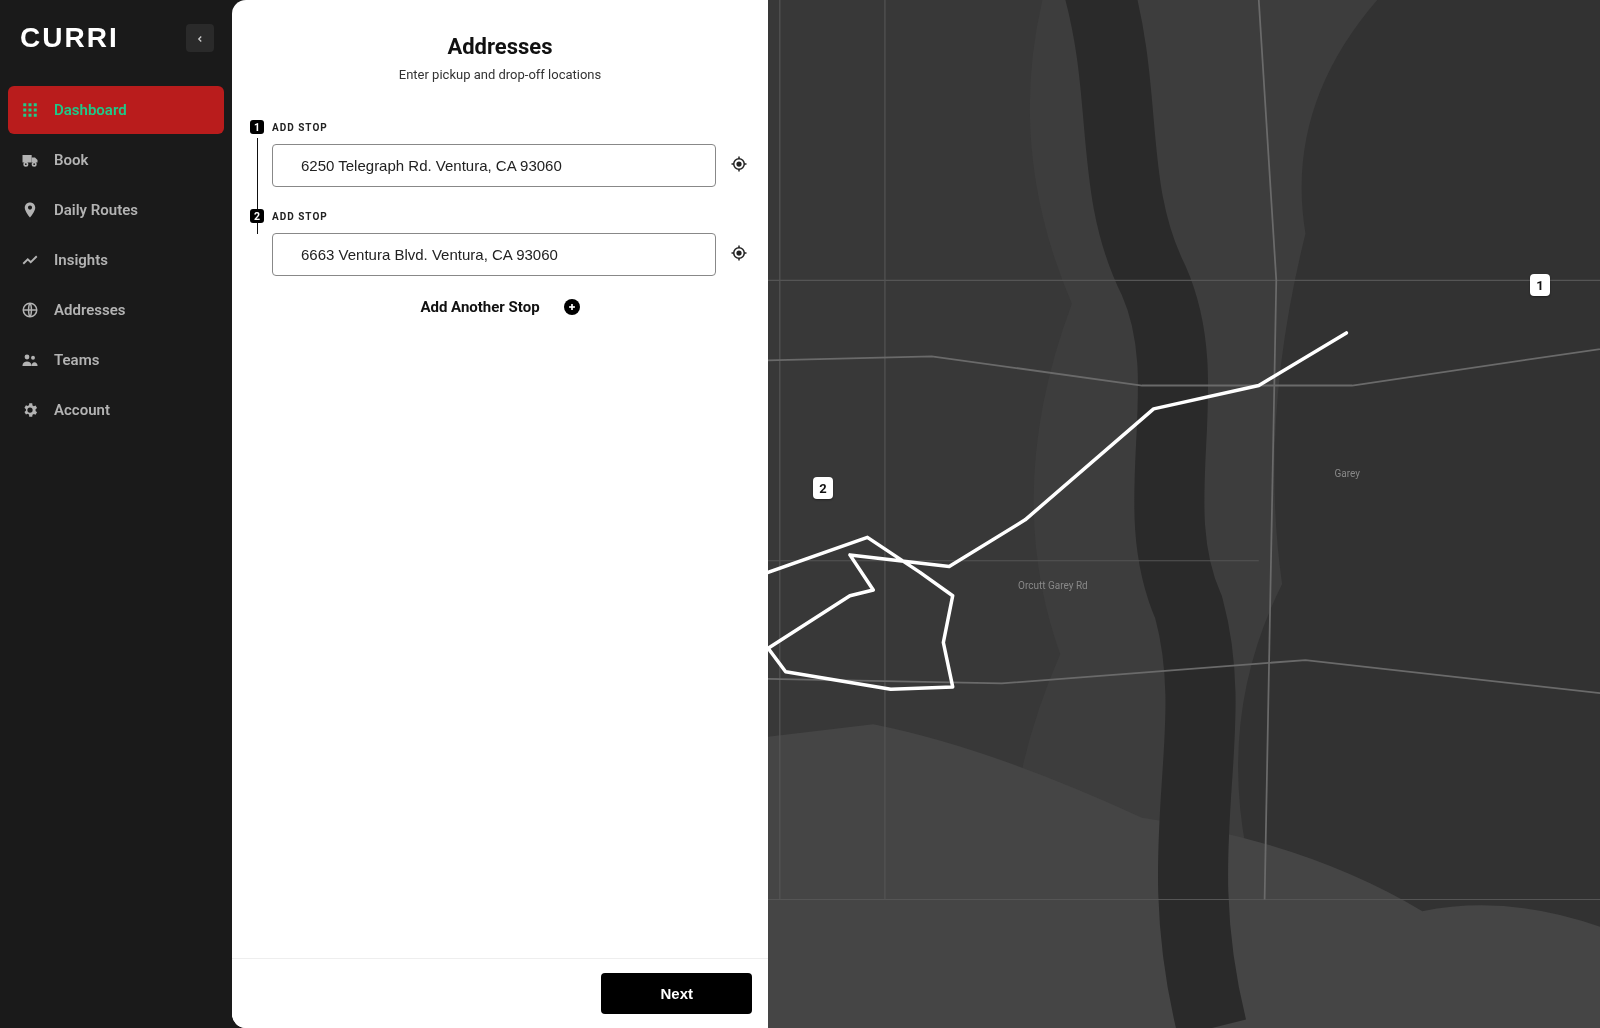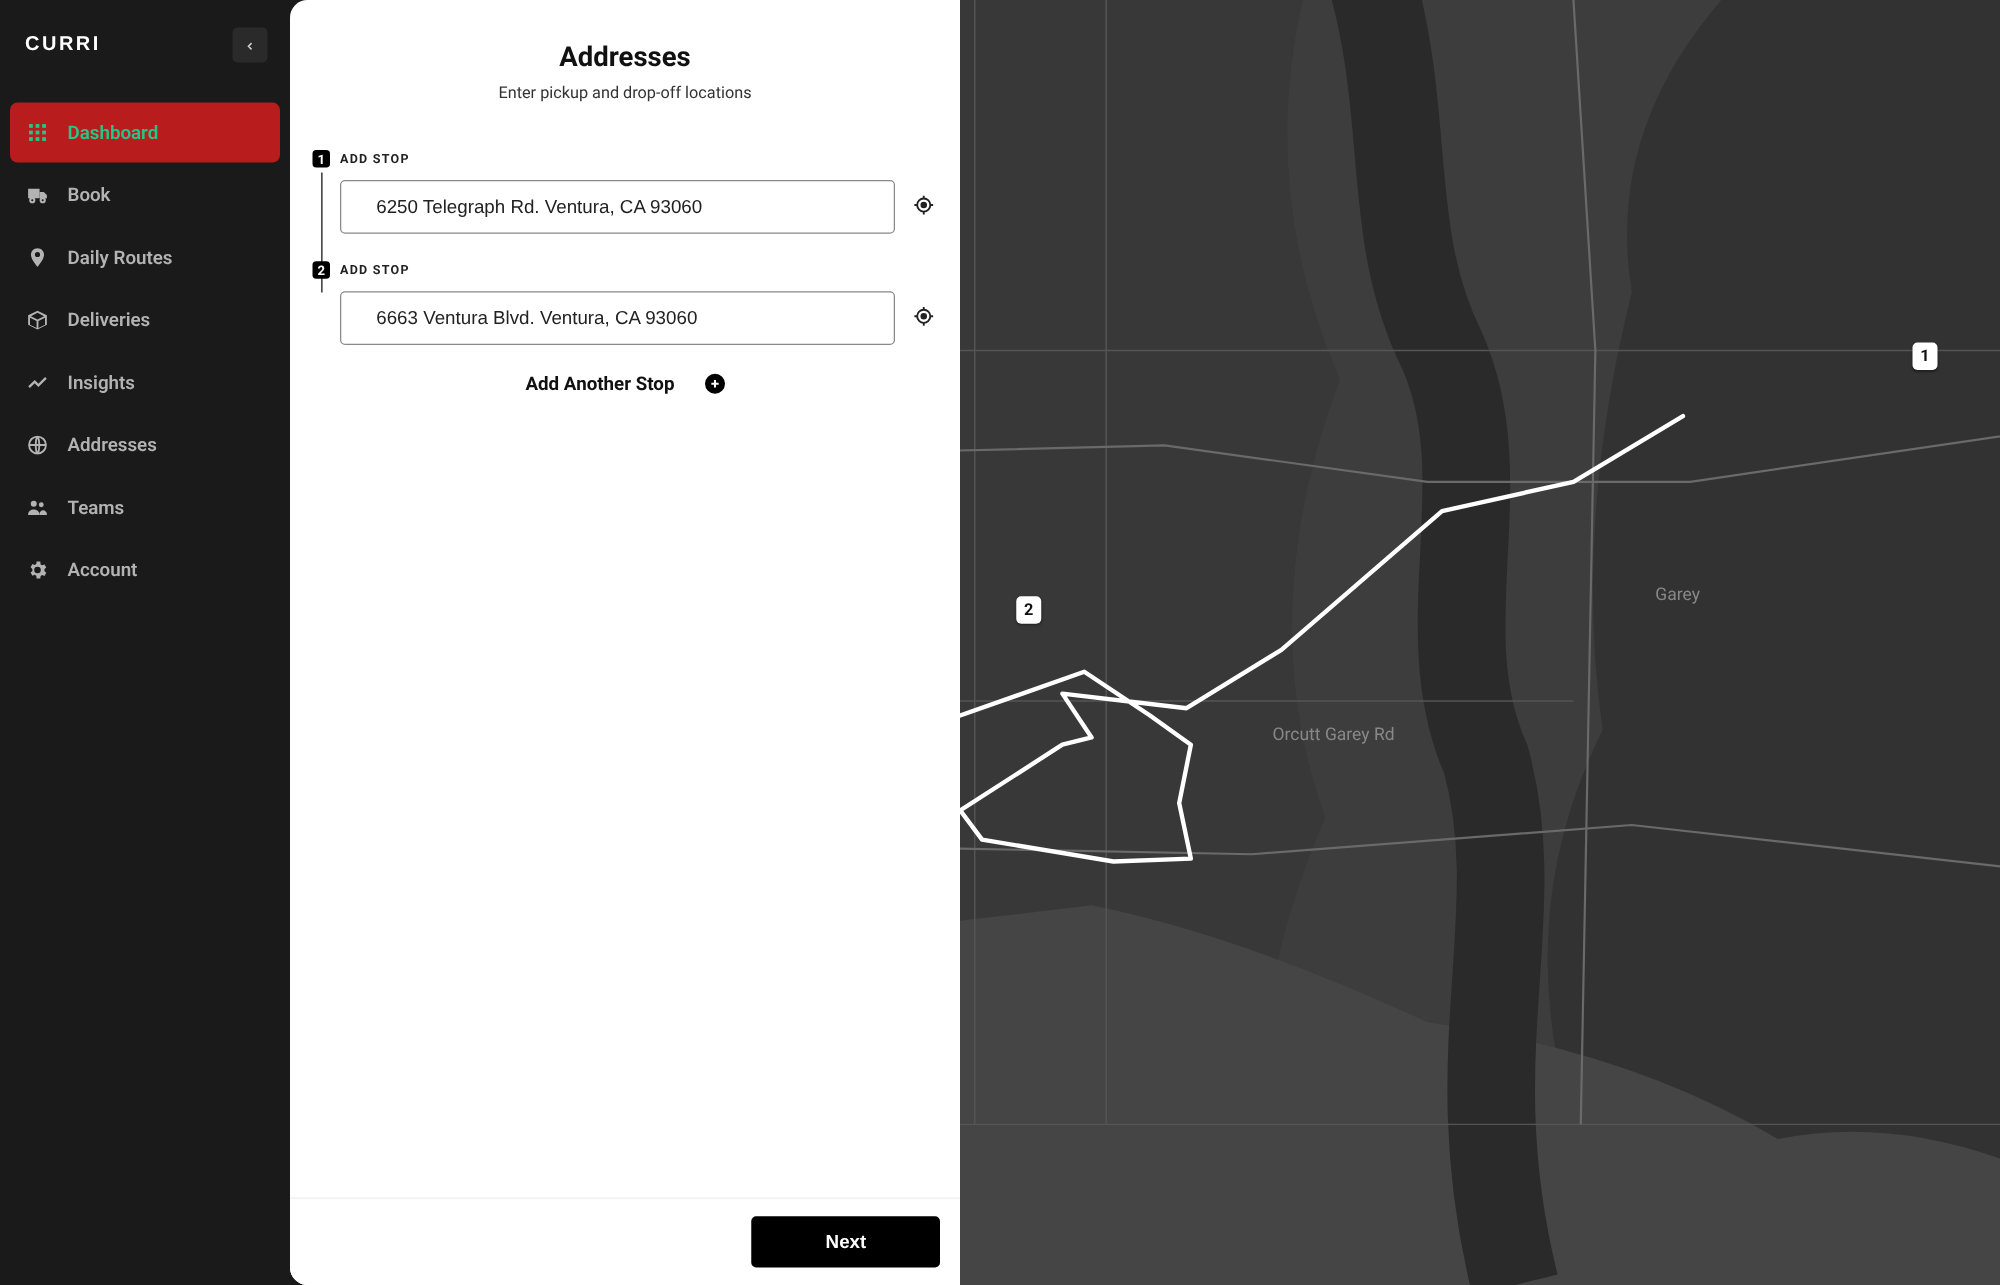--- a/index.html
+++ b/index.html
@@ -16,21 +16,21 @@
   }
   .sidebar-header {
     display: flex;
     align-items: center;
     justify-content: space-between;
     padding: 22px 18px 32px 20px;
   }
   .logo {
     color: #fff;
     font-weight: 800;
-    font-size: 16px;
+    font-size: 28px;
     letter-spacing: 2px;
     font-family: Arial, sans-serif;
   }
   .collapse-btn {
     width: 28px;
     height: 28px;
     border-radius: 4px;
     background: #2a2a2a;
     display: flex;
     align-items: center;
@@ -236,21 +236,21 @@
     width: 20px;
     height: 22px;
     border-radius: 4px;
     display: flex;
     align-items: center;
     justify-content: center;
     box-shadow: 0 1px 2px rgba(0,0,0,0.4);
   }
   .map-label {
     position: absolute;
-    font-size: 14px;
+    font-size: 10px;
     color: #888;
     white-space: nowrap;
   }
 </style>
 </head>
 <body>
 
 <aside class="sidebar">
   <div class="sidebar-header">
     <div class="logo">CURRI</div>
@@ -295,28 +295,20 @@
 
     <div class="nav-item">
       <span class="nav-icon">
         <svg width="18" height="18" viewBox="0 0 24 24" fill="currentColor">
             <path d="M12 2C8 2 5 5 5 9c0 5 7 13 7 13s7-8 7-13c0-4-3-7-7-7zm0 9.5A2.5 2.5 0 1 1 12 6a2.5 2.5 0 0 1 0 5.5z"></path>
           </svg>
       </span>
       <span>Daily Routes</span>
     </div>
 
-    <div class="nav-item">
-      <span class="nav-icon">
-        <svg width="18" height="18" viewBox="0 0 24 24" fill="currentColor">
-            <path d="M12 2 2 7v10l10 5 10-5V7L12 2zm0 2.2L19 8l-7 3.5L5 8l7-3.8zM4 9.5l7 3.5v7.5l-7-3.5v-7.5zm16 0v7.5l-7 3.5V13l7-3.5z"></path>
-          </svg>
-      </span>
-      <span>Deliveries</span>
-    </div>
 
     <div class="nav-item">
       <span class="nav-icon">
         <svg width="18" height="18" viewBox="0 0 24 24" fill="none" stroke="currentColor" stroke-width="2.5">
             <polyline points="3 17 9 11 13 15 21 7"></polyline>
           </svg>
       </span>
       <span>Insights</span>
     </div>
 

